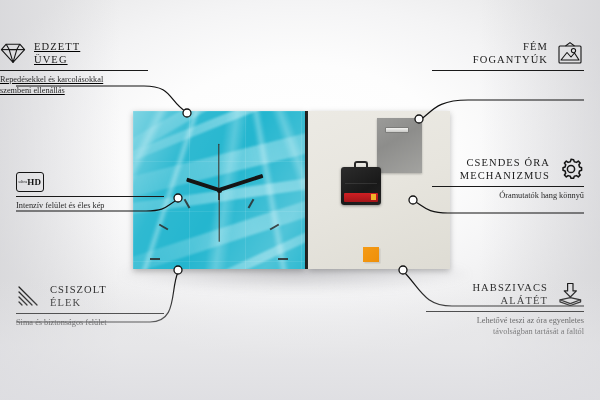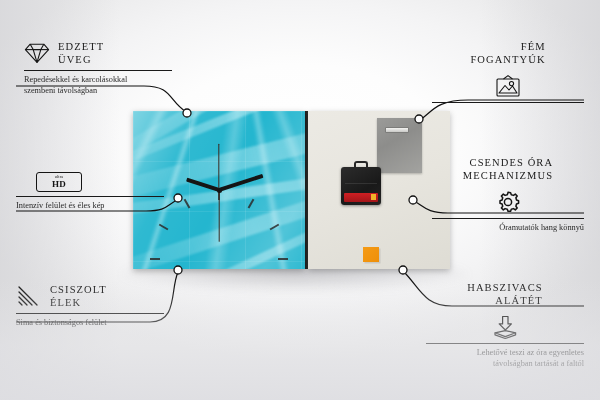--- a/index.html
+++ b/index.html
@@ -214,34 +214,33 @@
   }
   .callout .sub {
     font-size: 8.3px;
     line-height: 1.34;
     color: #2a2a2a;
     margin-top: 3px;
     white-space: pre-line;
   }
   .callout.left  .title,
   .callout.left  .sub { text-align: left; }
-  .callout.right .head { flex-direction: column; justify-content: flex-start; }
+  .callout.right .head { flex-direction: row; justify-content: flex-end; }
   .callout.right .title,
   .callout.right .sub { text-align: right; }
 
   .ico { flex: 0 0 auto; color: #141414; display: block; }
 
   .hdbox {
-    width: 46px; height: 20px;
+    width: 28px; height: 20px;
     border: 1.2px solid #141414;
     border-radius: 3px;
-    display: flex; flex-direction: column;
+    display: flex; flex-direction: row;
     align-items: center; justify-content: center;
     line-height: 1;
-    margin-left: 20px;
   }
   .hdbox .u { font-size: 4.2px; letter-spacing: 0.2px; color: #141414; }
   .hdbox .h { font-size: 9px; font-weight: 700; color: #141414; letter-spacing: 0.3px; }
 
   
   .links { position: absolute; inset: 0; pointer-events: none; }
 </style>
 </head>
 <body>
 
@@ -314,37 +313,37 @@
     <g fill="#ffffff" stroke="#111" stroke-width="1.3">
       <circle cx="187" cy="113" r="4"></circle>
       <circle cx="178" cy="198" r="4"></circle>
       <circle cx="178" cy="270" r="4"></circle>
       <circle cx="419" cy="119" r="4"></circle>
       <circle cx="413" cy="200" r="4"></circle>
       <circle cx="403" cy="270" r="4"></circle>
     </g>
   </svg>
 
-  <div class="callout left" style="left:24px; top:40px; width:148px;">
+  <div class="callout left" style="left:0; top:40px; width:148px;text-decoration:underline;">
     <div class="head">
       <svg class="ico" width="26" height="22" viewBox="0 0 26 22">
         <g fill="none" stroke="currentColor" stroke-width="1.1" stroke-linejoin="round">
           <path d="M6.2,2.2 H19.8 L24.6,7.6 L13,20.3 L1.4,7.6 Z"></path>
           <path d="M1.4,7.6 H24.6"></path>
           <path d="M6.2,2.2 L9.2,7.6 L13,20.3"></path>
           <path d="M19.8,2.2 L16.8,7.6 L13,20.3"></path>
           <path d="M9.2,7.6 H16.8"></path>
         </g>
       </svg>
       <div class="title">EDZETT
 ÜVEG</div>
     </div>
     <div class="rule"></div>
     <div class="sub">Repedésekkel és karcolásokkal
-szembeni távolságban</div>
+szembeni ellenállás</div>
   </div>
 
   <div class="callout left" style="left:16px; top:172px; width:148px;">
     <div class="head">
       <div class="hdbox ico">
         <span class="u">ultra</span>
         <span class="h">HD</span>
       </div>
     </div>
     <div class="rule"></div>

